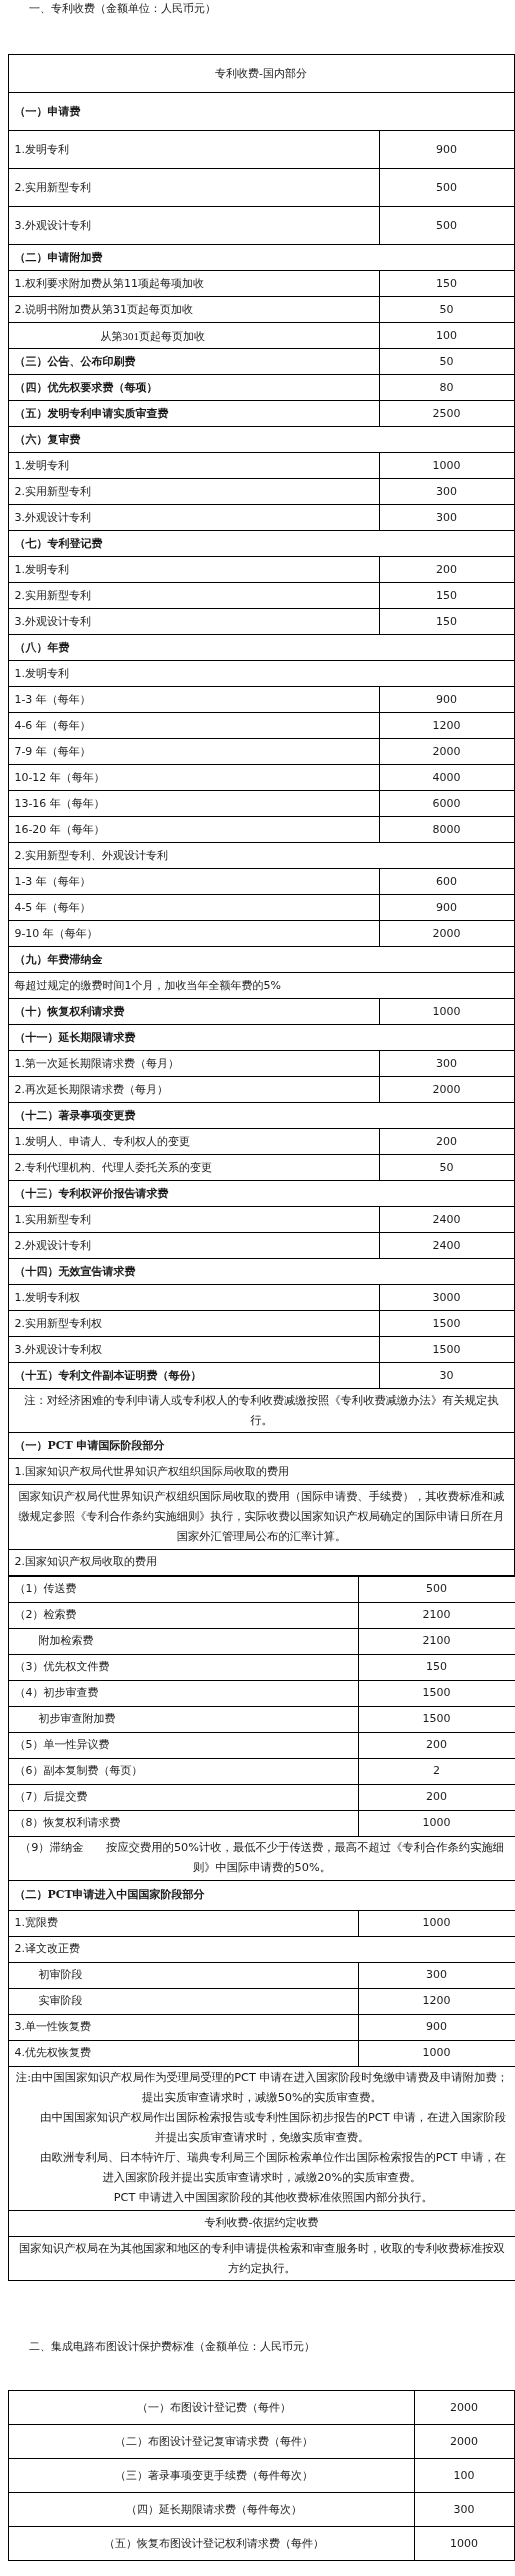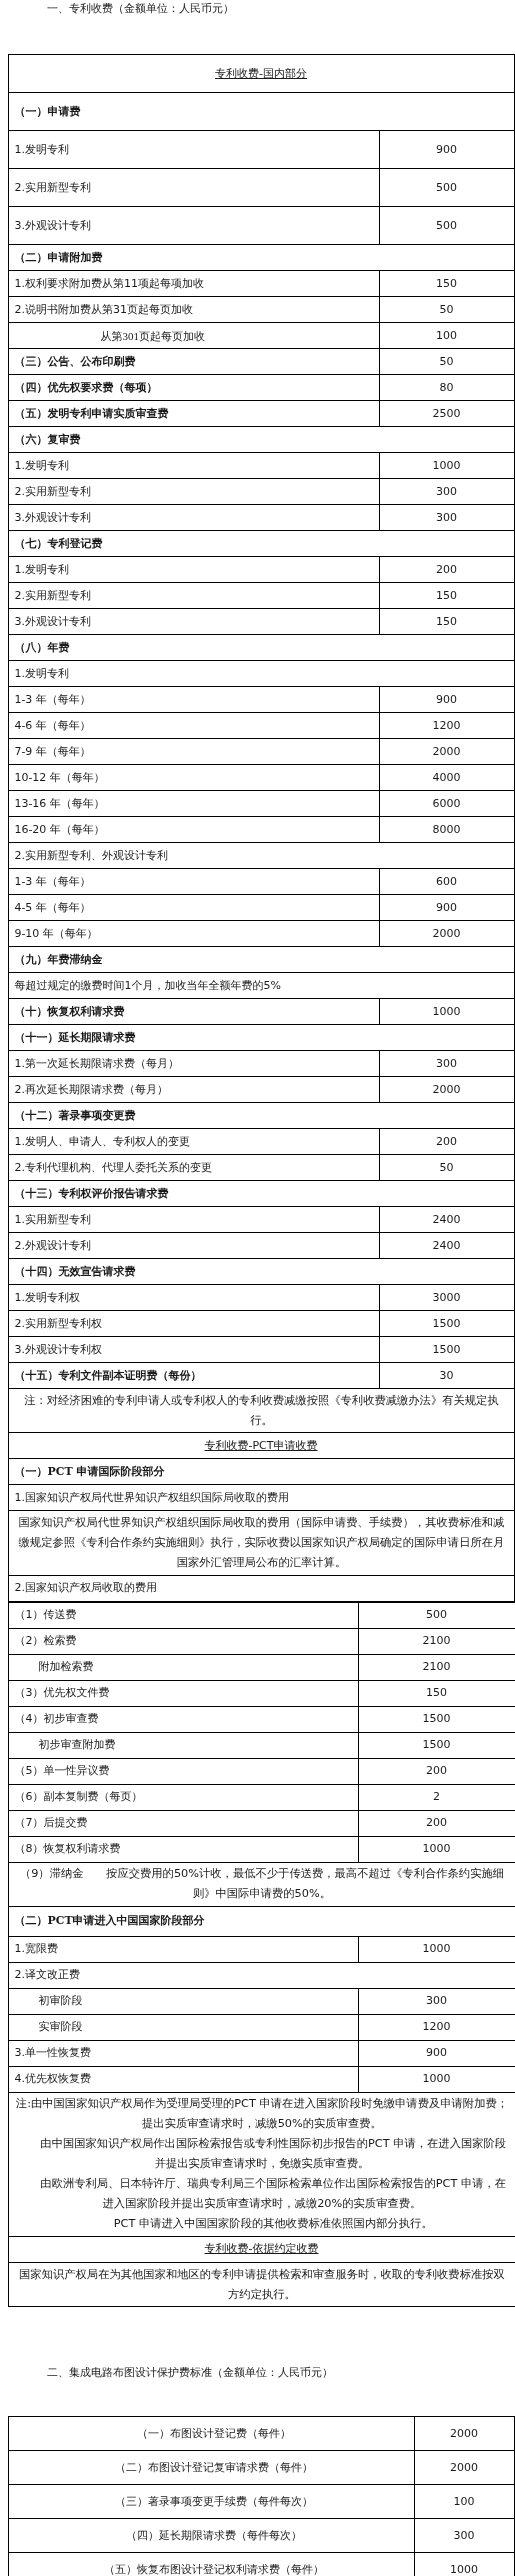--- a/index.html
+++ b/index.html
@@ -1,22 +1,22 @@
 <!DOCTYPE html>
 <html style="font-size:13.4px"><head>
 <meta charset="utf-8">
 <style>
   html, body { margin: 0; padding: 0; background: #ffffff; }
   body { width: 515px; font-family: "DejaVu Sans", "Liberation Sans", sans-serif; color: #1a1a1a; }
-  .sec-title { font-size: 11px; padding-left: 47px; height: 54px; line-height: 15px; padding-top: 0.8px; box-sizing: border-box; }
+  .sec-title { font-size: 11px; padding-left: 29px; height: 54px; line-height: 15px; padding-top: 0.8px; box-sizing: border-box; }
   .sec-title.s2 { height: 52px; padding-top: 0; line-height: 18.4px; margin-top: 8px; }
   table.fee { border-collapse: collapse; margin-left: 7.5px; width: 507px; table-layout: fixed; }
   table.fee td { border: 0.8px solid #000; font-size: 11px; padding: 0 0 0 5.9px; vertical-align: middle; line-height: 16px; }
   table.fee td.val { text-align: center; padding: 0; }
-  td.center { text-align: center; padding: 0 !important; font-size: 11.7px; text-decoration: underline; }
+  td.center { text-align: center; padding: 0 !important; font-size: 11.7px; }
   td.head { font-weight: bold; font-size: 12.5px; font-family: "DejaVu Serif", "Liberation Serif", serif; }
   td.indent1 { padding-left: 30px !important; }
   td.indent2 { padding-left: 92px !important; font-family: Liberation Serif, serif; }
   td.para { padding: 1.7px 5px 1.7px 5.9px !important; line-height: 20px !important; font-size: 11.3px !important; text-align: center; }
   td.para p { margin: 0; }
   td.para p.ind { text-indent: 2em; }
   .r30 td { height: 25px; }
   .r34 td { height: 28.4px; }
   .r44 td { height: 37px; }
   table.ic td { height: 33px; text-align: center; }
@@ -228,23 +228,20 @@
   <tr class="r30">
         <td class="head">（十五）专利文件副本证明费（每份）</td>
         <td class="val">30</td>
       </tr>
 
   <tr>
         <td colspan="2" class="para">注：对经济困难的专利申请人或专利权人的专利收费减缴按照《专利收费减缴办法》有关规定执行。</td>
       </tr>
 
   <tr class="r30">
-        <td colspan="2" class="center">专利收费-PCT申请收费</td>
-      </tr>
-  <tr class="r30">
         <td colspan="2" class="head">（一）PCT 申请国际阶段部分</td>
       </tr>
   <tr class="r30">
         <td colspan="2">1.国家知识产权局代世界知识产权组织国际局收取的费用</td>
       </tr>
   <tr>
         <td colspan="2" class="para">国家知识产权局代世界知识产权组织国际局收取的费用（国际申请费、手续费），其收费标准和减缴规定参照《专利合作条约实施细则》执行，实际收费以国家知识产权局确定的国际申请日所在月国家外汇管理局公布的汇率计算。</td>
       </tr>
   <tr class="r30">
         <td colspan="2">2.国家知识产权局收取的费用</td>

